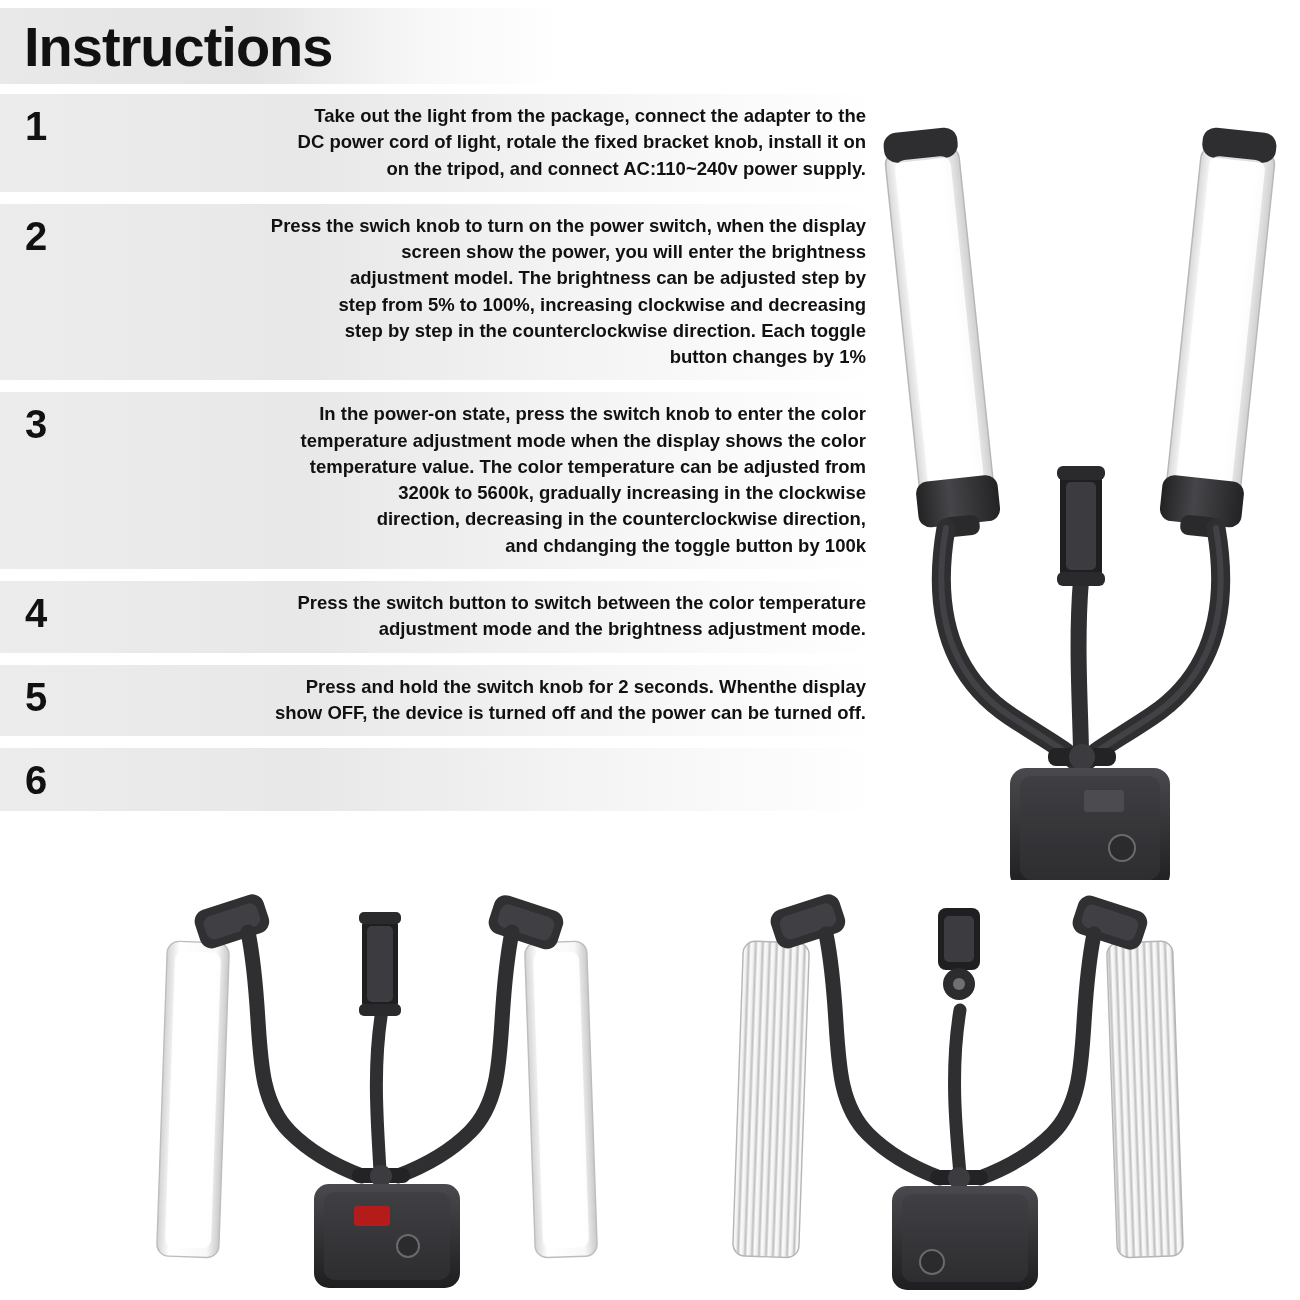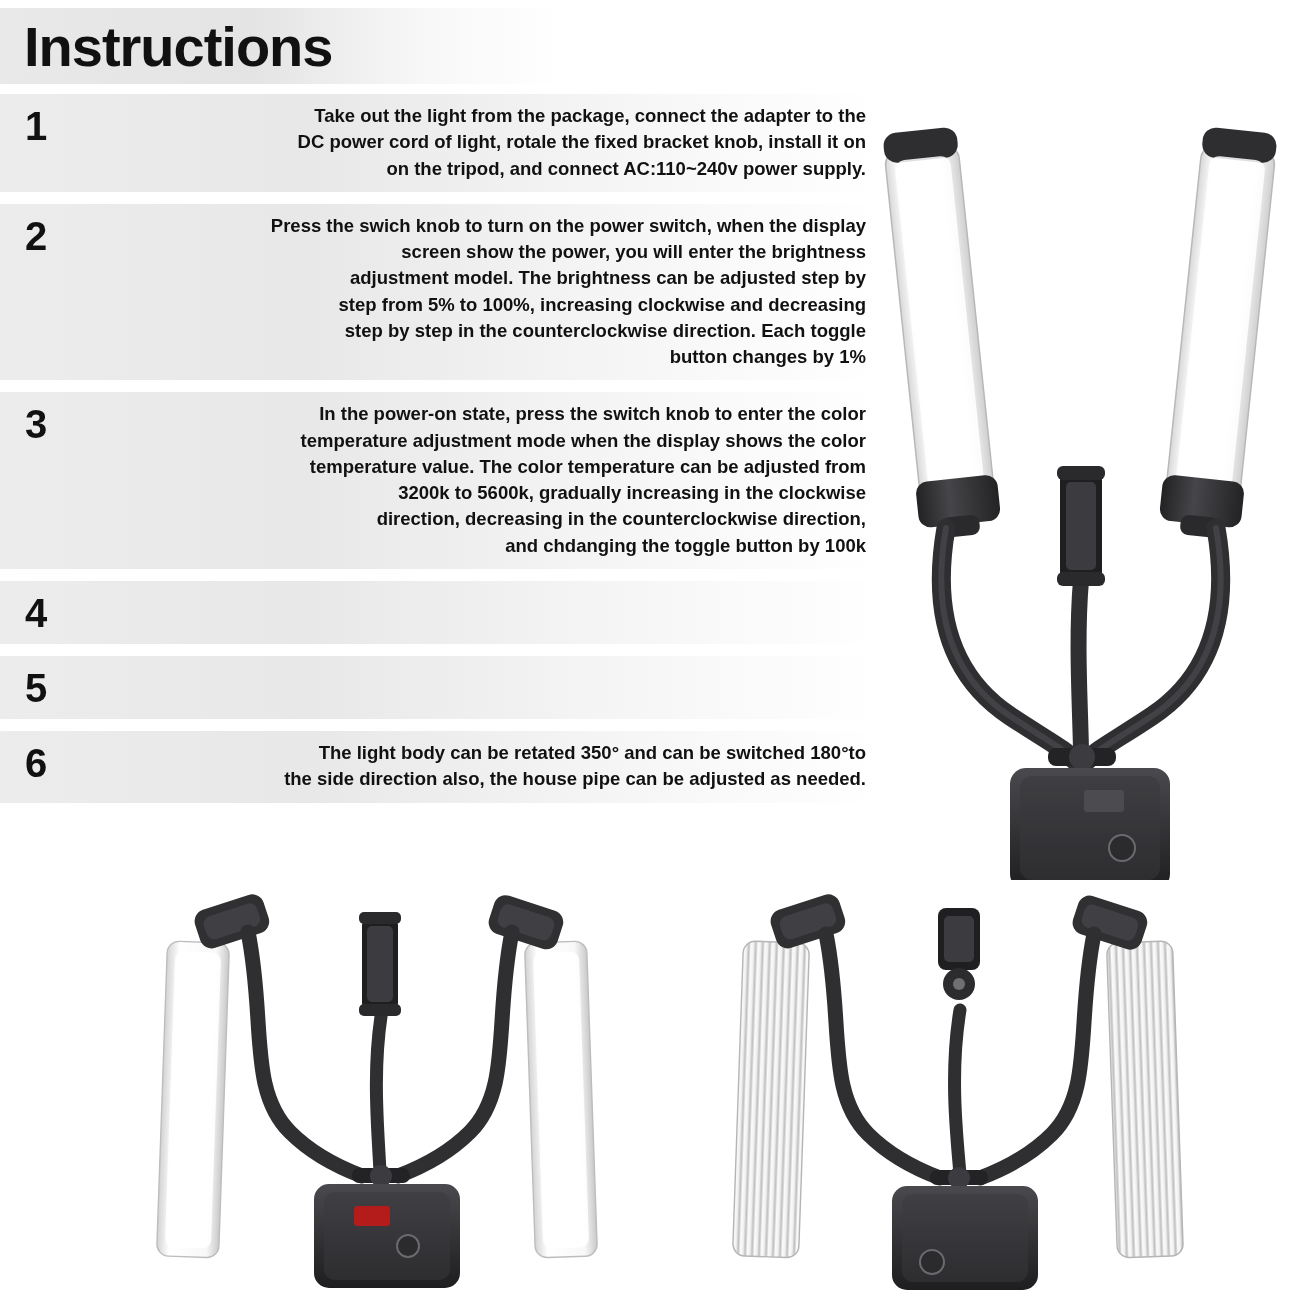--- a/index.html
+++ b/index.html
@@ -126,30 +126,32 @@
     <div class="step-text">In the power-on state, press the switch knob to enter the color
 temperature adjustment mode when the display shows the color
 temperature value. The color temperature can be adjusted from
 3200k to 5600k, gradually increasing in the clockwise
 direction, decreasing in the counterclockwise direction,
 and chdanging the toggle button by 100k</div>
   </div>
 
   <div class="step">
     <div class="step-num">4</div>
+    <div class="step-text">Press the switch button to switch between the color temperature
+adjustment mode and the brightness adjustment mode.</div>
   </div>
 
   <div class="step">
     <div class="step-num">5</div>
+    <div class="step-text">Press and hold the switch knob for 2 seconds. Whenthe display
+show OFF, the device is turned off and the power can be turned off.</div>
   </div>
 
   <div class="step">
     <div class="step-num">6</div>
-    <div class="step-text">The light body can be retated 350°    and can be switched 180°to
-the side direction also, the house pipe can be adjusted as needed.</div>
   </div>
 
 </div>
 
 <div class="prod-main">
   <svg width="440" height="780" viewBox="0 0 440 780" xmlns="http://www.w3.org/2000/svg">
     <defs>
       <linearGradient id="panelG" x1="0" y1="0" x2="1" y2="0">
         <stop offset="0%" stop-color="#d8d8d8"></stop>
         <stop offset="18%" stop-color="#ffffff"></stop>

